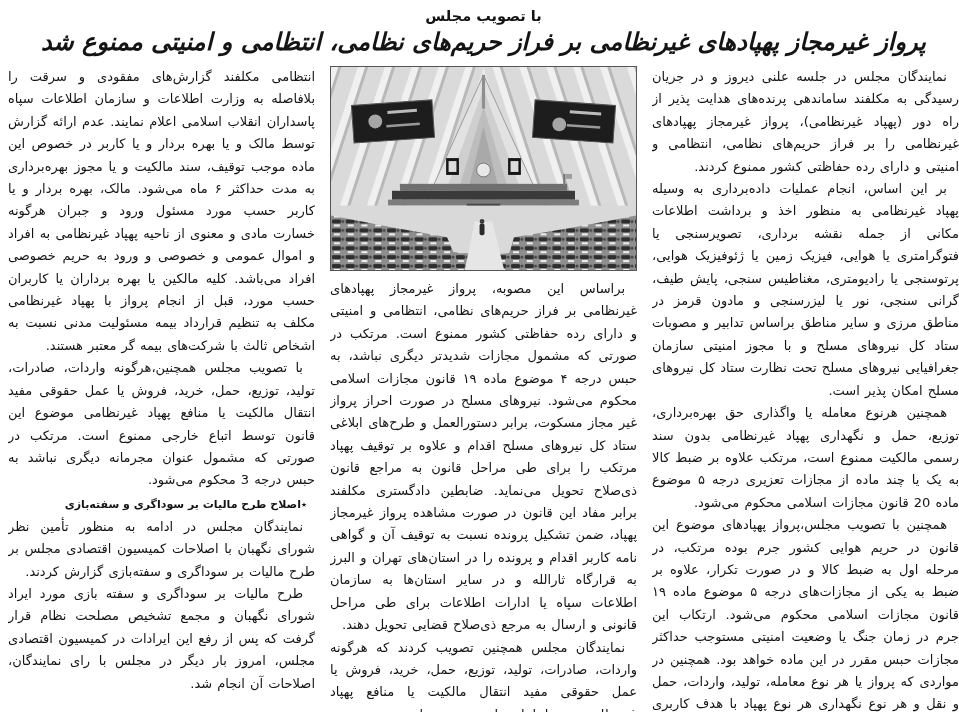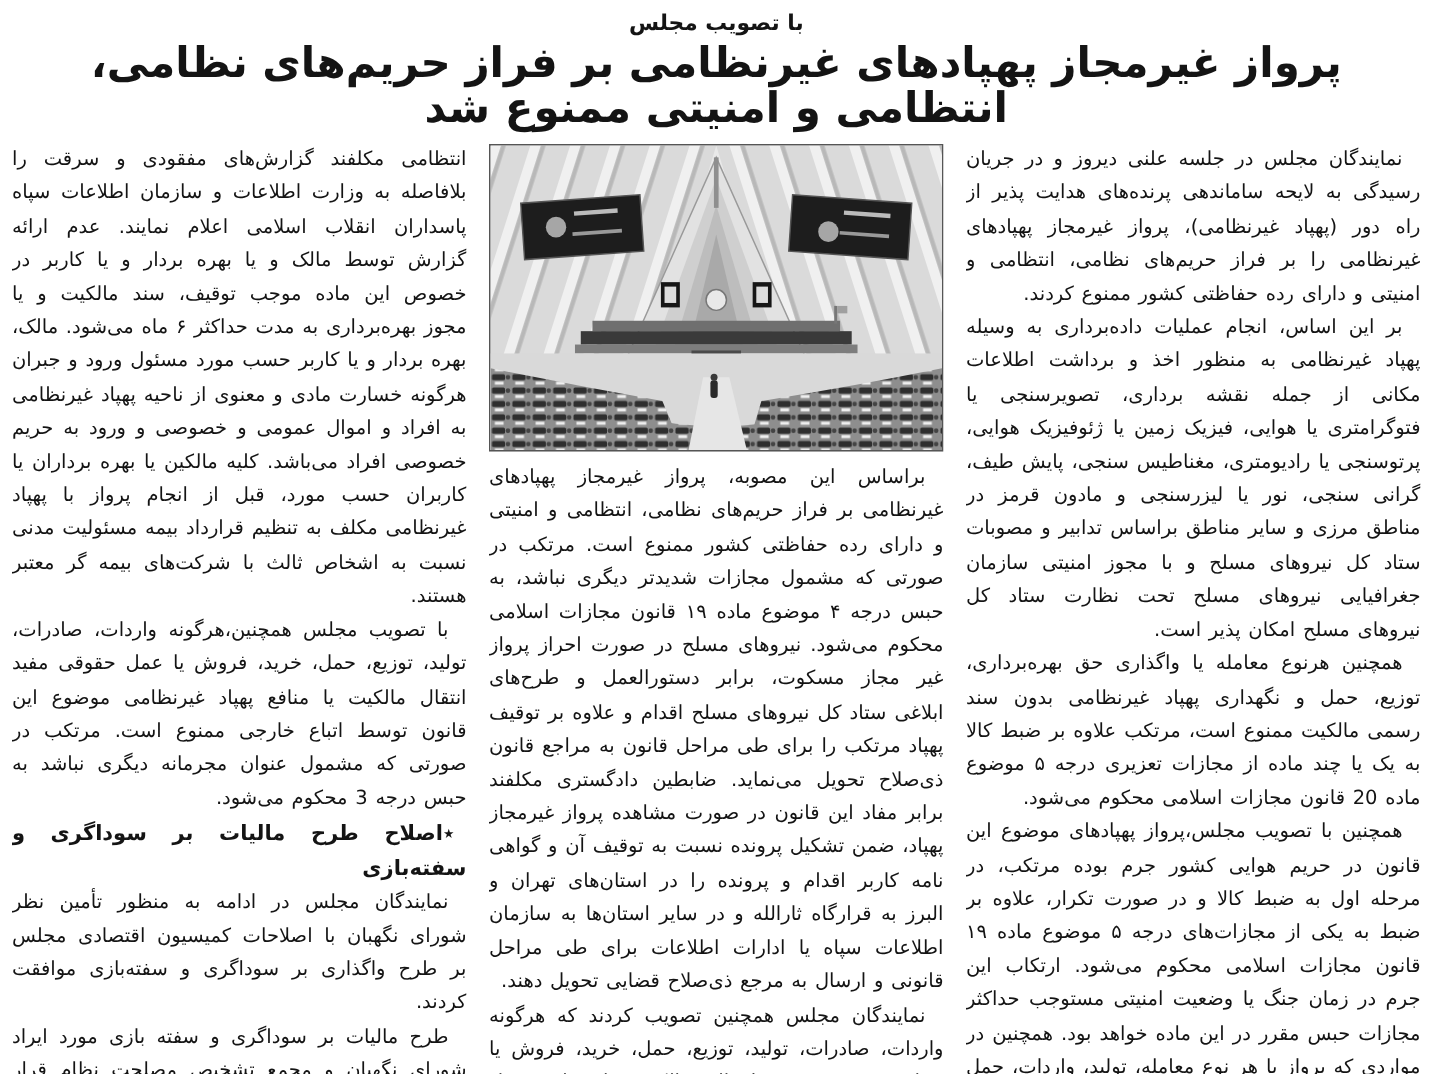--- a/index.html
+++ b/index.html
@@ -5,36 +5,37 @@
   * { box-sizing: border-box; margin: 0; padding: 0; }
   html, body {
     width: 959px; height: 716px;
     background: #ffffff;
     overflow: hidden;
     font-family: "DejaVu Sans", sans-serif;
     color: #141414;
   }
   .page {
     width: 959px; height: 716px;
-    padding: 6px 12px 4px 8px;
+    padding: 6px 0 4px 8px;
     direction: rtl;
   }
   .kicker {
     text-align: center;
     font-weight: bold;
     font-size: 14.5px;
     line-height: 20px;
   }
   .headline {
     text-align: center;
     font-weight: bold;
-    font-size: 28px;
+    font-size: 24px;
     line-height: 30px;
     margin-top: 1px;
     letter-spacing: -0.2px;
+    font-style: italic;
   }
   .columns {
     display: flex;
     direction: rtl;
     gap: 15px;
     margin-top: 9px;
     height: 646px;
   }
   .col {
     flex: 1 1 0;
@@ -44,21 +45,21 @@
   .col p {
     font-size: 13px;
     line-height: 22.4px;
     text-align: justify;
     text-align-last: right;
     text-indent: 12px;
     word-spacing: 1px;
   }
   .subhead {
     font-weight: bold;
-    font-size: 14px;
+    font-size: 11px;
     line-height: 23px;
     text-align: justify;
     text-align-last: right;
     text-indent: 8px;
     margin-top: 1px;
   }
   .photo-frame {
     width: 100%;
     height: 205px;
     border: 1px solid #555;
@@ -71,21 +72,21 @@
 <body>
 
 <div class="page">
 
   <div class="kicker">با تصویب مجلس</div>
   <h1 class="headline">پرواز غیرمجاز پهپادهای غیرنظامی بر فراز حریم‌های نظامی، انتظامی و امنیتی ممنوع شد</h1>
 
   <div class="columns">
 
     <div class="col">
-      <p>نمایندگان مجلس در جلسه علنی دیروز و در جریان رسیدگی به لایحه ساماندهی پرنده‌های هدایت پذیر از راه دور (پهپاد غیرنظامی)، پرواز غیرمجاز پهپادهای غیرنظامی را بر فراز حریم‌های نظامی، انتظامی و امنیتی و دارای رده حفاظتی کشور ممنوع کردند.</p>
+      <p>نمایندگان مجلس در جلسه علنی دیروز و در جریان رسیدگی به مکلفند ساماندهی پرنده‌های هدایت پذیر از راه دور (پهپاد غیرنظامی)، پرواز غیرمجاز پهپادهای غیرنظامی را بر فراز حریم‌های نظامی، انتظامی و امنیتی و دارای رده حفاظتی کشور ممنوع کردند.</p>
       <p>بر این اساس، انجام عملیات داده‌برداری به وسیله پهپاد غیرنظامی به منظور اخذ و برداشت اطلاعات مکانی از جمله نقشه برداری، تصویرسنجی یا فتوگرامتری یا هوایی، فیزیک زمین یا ژئوفیزیک هوایی، پرتوسنجی یا رادیومتری، مغناطیس سنجی، پایش طیف، گرانی سنجی، نور یا لیزرسنجی و مادون قرمز در مناطق مرزی و سایر مناطق براساس تدابیر و مصوبات ستاد کل نیروهای مسلح و با مجوز امنیتی سازمان جغرافیایی نیروهای مسلح تحت نظارت ستاد کل نیروهای مسلح امکان پذیر است.</p>
       <p>همچنین هرنوع معامله یا واگذاری حق بهره‌برداری، توزیع، حمل و نگهداری پهپاد غیرنظامی بدون سند رسمی مالکیت ممنوع است، مرتکب علاوه بر ضبط کالا به یک یا چند ماده از مجازات تعزیری درجه ۵ موضوع ماده 20 قانون مجازات اسلامی محکوم می‌شود.</p>
       <p>همچنین با تصویب مجلس،پرواز پهپادهای موضوع این قانون در حریم هوایی کشور جرم بوده مرتکب، در مرحله اول به ضبط کالا و در صورت تکرار، علاوه بر ضبط به یکی از مجازات‌های درجه ۵ موضوع ماده ۱۹ قانون مجازات اسلامی محکوم می‌شود. ارتکاب این جرم در زمان جنگ یا وضعیت امنیتی مستوجب حداکثر مجازات حبس مقرر در این ماده خواهد بود. همچنین در مواردی که پرواز یا هر نوع معامله، تولید، واردات، حمل و نقل و هر نوع نگهداری هر نوع پهپاد با هدف کاربری نظامی یا ارتکاب انواع جرم از جمله جرایم علیه امنیت داخلی و خارجی موضوع فصل اول کتاب پنجم قانون مجازات اسلامی و تعزیرات بازدارنده مصوب ۱۳۷۵/۲/۱ با اصلاحات و الحاقات بعدی و قانون تشدید مجازات جاسوسی و همکاری با رژیم صهیونیستی و کشورهای متخاصم علیه منافع و امنیت ملی صورت گرفته باشد مرتکب به حداکثر مجازات آن جرم محکوم می‌شود.</p>
     </div>
 
     <div class="col">
       <div class="photo-frame">
         <svg viewBox="0 0 310 205" preserveAspectRatio="none">
           <defs>
             <pattern id="ribsL" width="26" height="26" patternUnits="userSpaceOnUse" patternTransform="rotate(18)">
@@ -159,19 +160,19 @@
         </svg>
       </div>
       <p>براساس این مصوبه، پرواز غیرمجاز پهپادهای غیرنظامی بر فراز حریم‌های نظامی، انتظامی و امنیتی و دارای رده حفاظتی کشور ممنوع است. مرتکب در صورتی که مشمول مجازات شدیدتر دیگری نباشد، به حبس درجه ۴ موضوع ماده ۱۹ قانون مجازات اسلامی محکوم می‌شود. نیروهای مسلح در صورت احراز پرواز غیر مجاز مسکوت، برابر دستورالعمل و طرح‌های ابلاغی ستاد کل نیروهای مسلح اقدام و علاوه بر توقیف پهپاد مرتکب را برای طی مراحل قانون به مراجع قانون ذی‌صلاح تحویل می‌نماید. ضابطین دادگستری مکلفند برابر مفاد این قانون در صورت مشاهده پرواز غیرمجاز پهپاد، ضمن تشکیل پرونده نسبت به توقیف آن و گواهی نامه کاربر اقدام و پرونده را در استان‌های تهران و البرز به قرارگاه ثارالله و در سایر استان‌ها به سازمان اطلاعات سپاه یا ادارات اطلاعات برای طی مراحل قانونی و ارسال به مرجع ذی‌صلاح قضایی تحویل دهند.</p>
       <p>نمایندگان مجلس همچنین تصویب کردند که هرگونه واردات، صادرات، تولید، توزیع، حمل، خرید، فروش یا عمل حقوقی مفید انتقال مالکیت یا منافع پهپاد غیرنظامی توسط اتباع خارجی ممنوع است. در صورت مفقودی، سرقت و یا وقوع حادثه برای پهپاد غیرنظامی مالک یا بهره بردار و یا کاربر مکلفند مراتب را ظرف مدت ۲۴ ساعت به نهادهای انتظامی گزارش کنند. رده‌های</p>
     </div>
 
     <div class="col">
       <p style="text-indent:0">انتظامی مکلفند گزارش‌های مفقودی و سرقت را بلافاصله به وزارت اطلاعات و سازمان اطلاعات سپاه پاسداران انقلاب اسلامی اعلام نمایند. عدم ارائه گزارش توسط مالک و یا بهره بردار و یا کاربر در خصوص این ماده موجب توقیف، سند مالکیت و یا مجوز بهره‌برداری به مدت حداکثر ۶ ماه می‌شود. مالک، بهره بردار و یا کاربر حسب مورد مسئول ورود و جبران هرگونه خسارت مادی و معنوی از ناحیه پهپاد غیرنظامی به افراد و اموال عمومی و خصوصی و ورود به حریم خصوصی افراد می‌باشد. کلیه مالکین یا بهره برداران یا کاربران حسب مورد، قبل از انجام پرواز با پهپاد غیرنظامی مکلف به تنظیم قرارداد بیمه مسئولیت مدنی نسبت به اشخاص ثالث با شرکت‌های بیمه گر معتبر هستند.</p>
       <p>با تصویب مجلس همچنین،هرگونه واردات، صادرات، تولید، توزیع، حمل، خرید، فروش یا عمل حقوقی مفید انتقال مالکیت یا منافع پهپاد غیرنظامی موضوع این قانون توسط اتباع خارجی ممنوع است. مرتکب در صورتی که مشمول عنوان مجرمانه دیگری نباشد به حبس درجه 3 محکوم می‌شود.</p>
       <div class="subhead">٭اصلاح طرح مالیات بر سوداگری و سفته‌بازی</div>
-      <p>نمایندگان مجلس در ادامه به منظور تأمین نظر شورای نگهبان با اصلاحات کمیسیون اقتصادی مجلس بر طرح واگذاری بر سوداگری و سفته‌بازی موافقت کردند.</p>
+      <p>نمایندگان مجلس در ادامه به منظور تأمین نظر شورای نگهبان با اصلاحات کمیسیون اقتصادی مجلس بر طرح مالیات بر سوداگری و سفته‌بازی گزارش کردند.</p>
       <p>طرح مالیات بر سوداگری و سفته بازی مورد ایراد شورای نگهبان و مجمع تشخیص مصلحت نظام قرار گرفت که پس از رفع این ایرادات در کمیسیون اقتصادی مجلس، امروز بار دیگر در مجلس با رای نمایندگان، اصلاحات آن انجام شد.</p>
 
     </div>
 
   </div>
 </div>
 
 </body></html>

